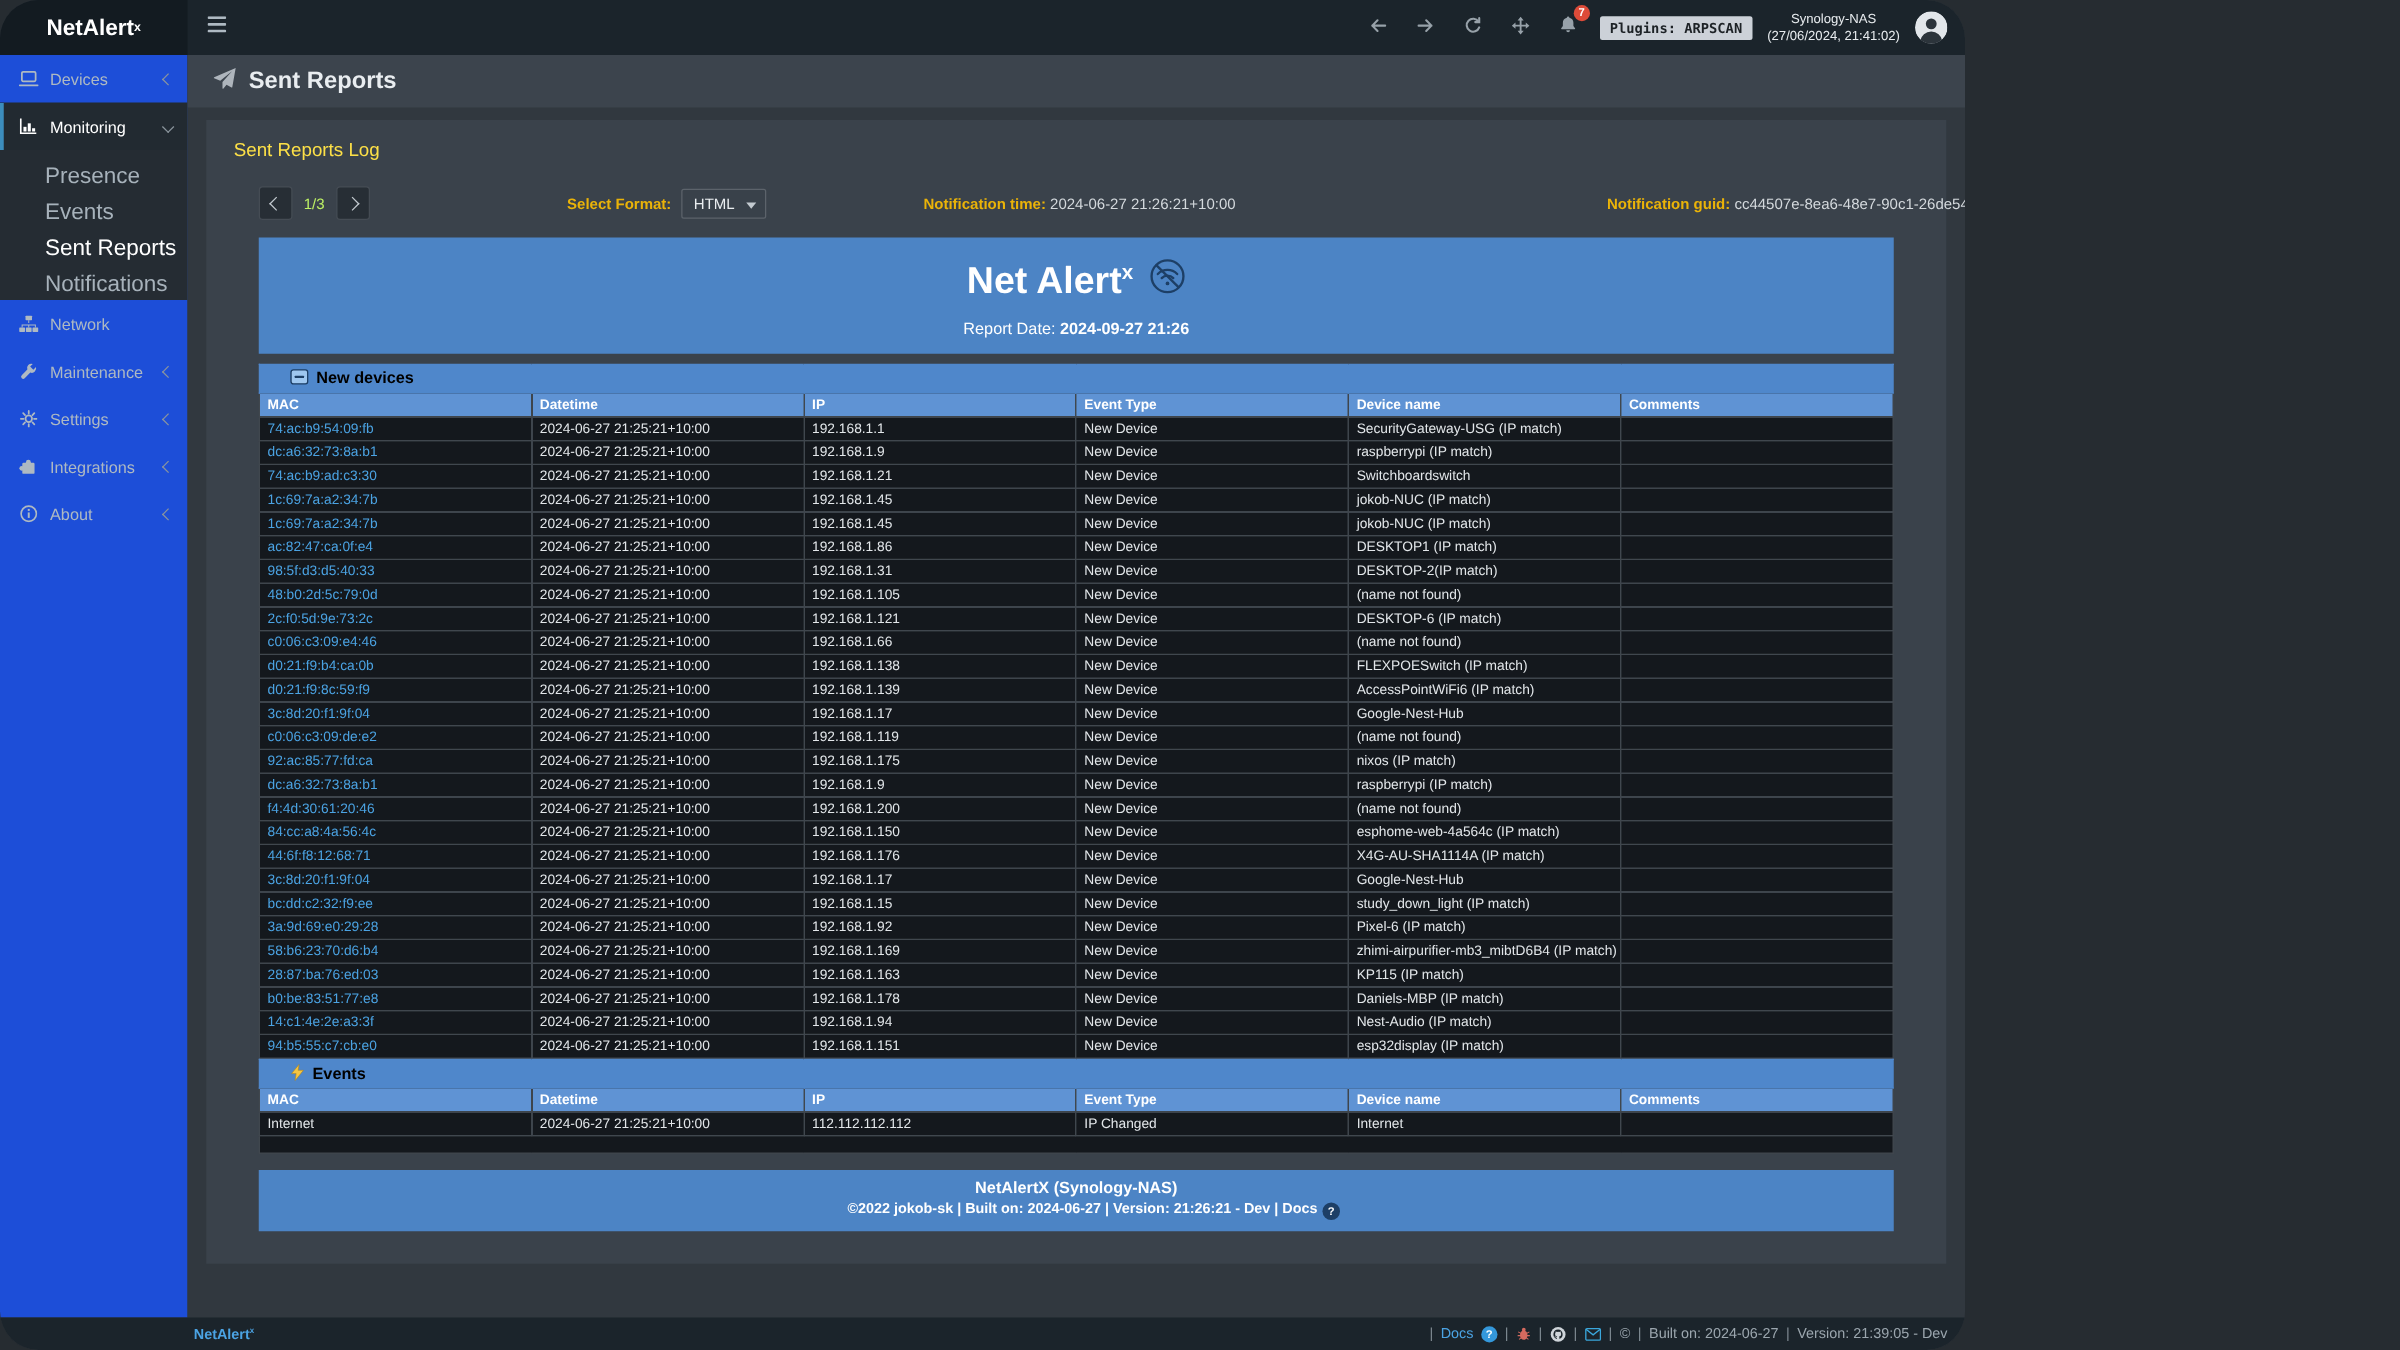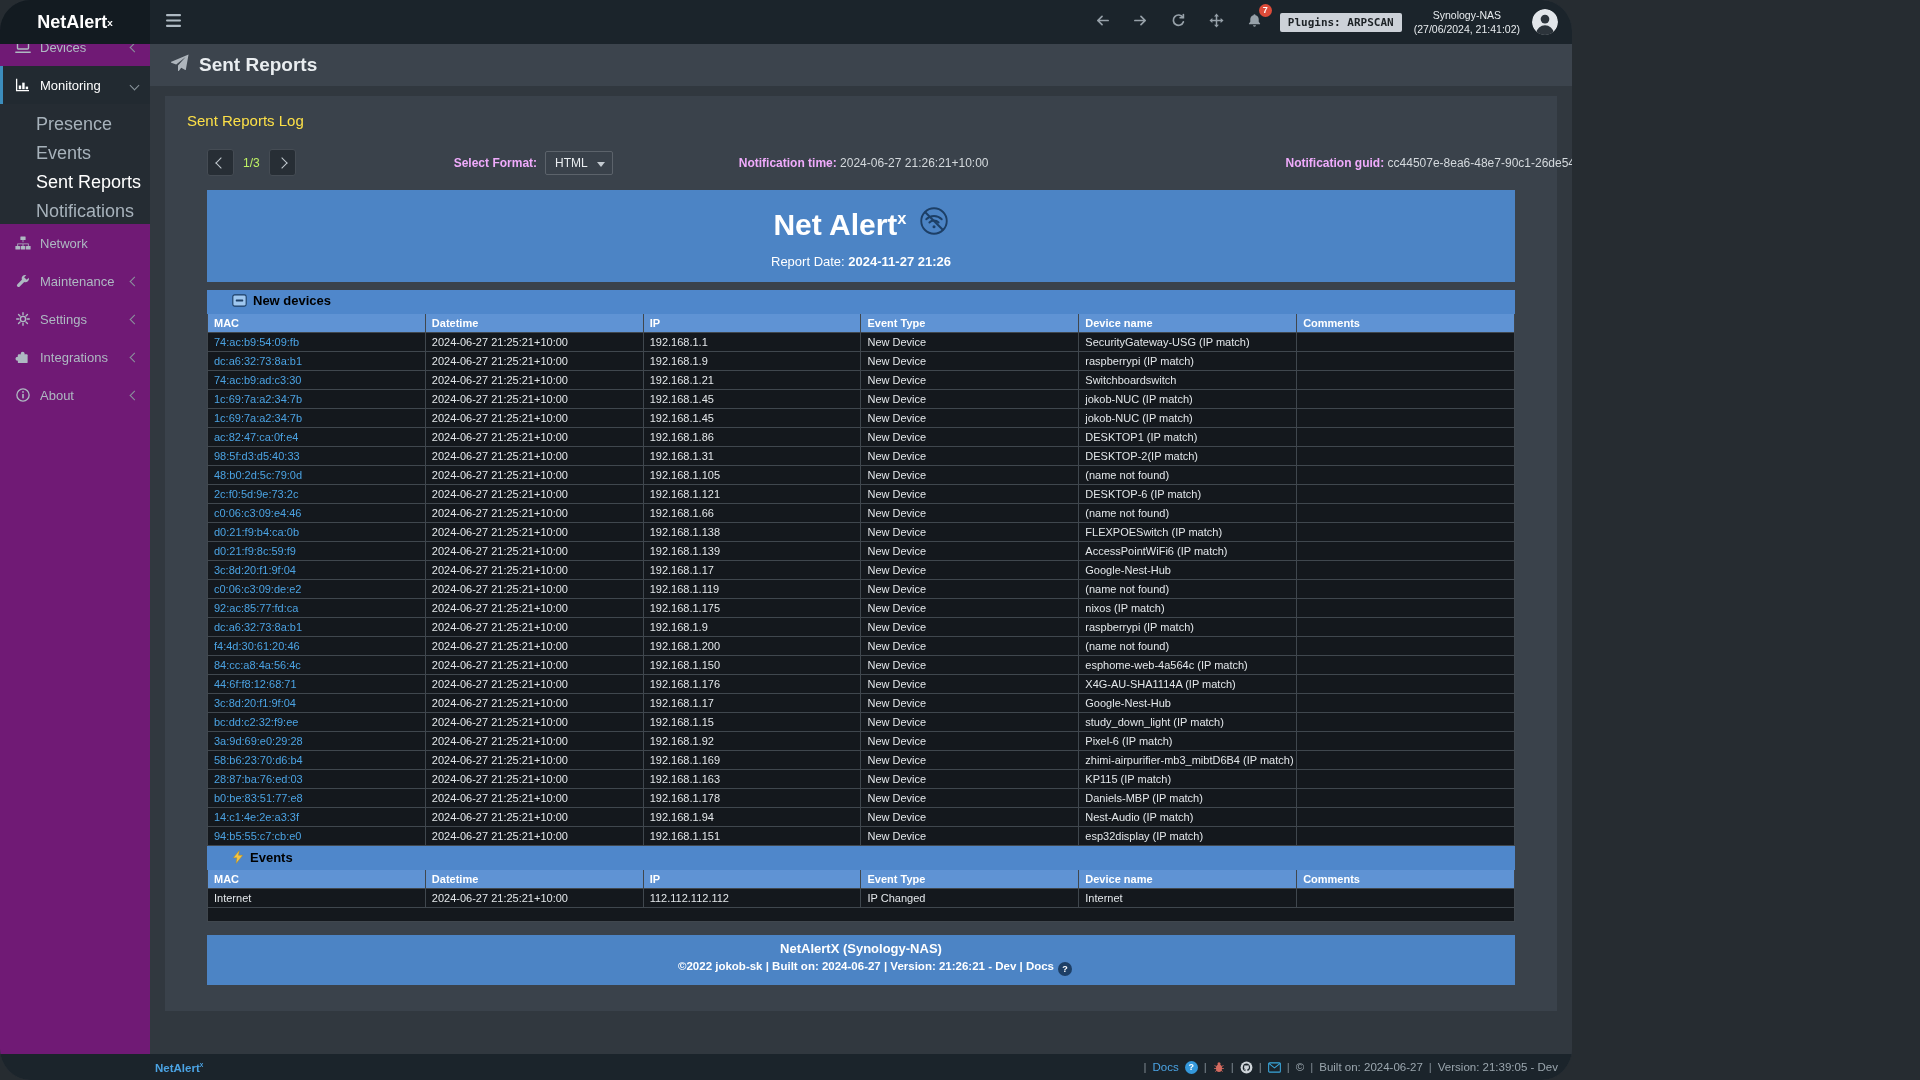--- a/index.html
+++ b/index.html
@@ -14,21 +14,21 @@
   .hamburger { width:46px; display:flex; align-items:center; justify-content:center; cursor:pointer; }
   .nav-right { margin-left:auto; display:flex; align-items:center; gap:12px; padding-right:14px; }
   .nav-icon-btn { width:26px; height:44px; display:flex; align-items:center; justify-content:center; background:transparent; border:none; cursor:pointer; }
   .bell-wrap { position:relative; width:26px; height:44px; display:flex; align-items:center; justify-content:center; cursor:pointer; }
   .badge { position:absolute; top:4px; right:-4px; background:#dd4b39; color:#fff; font-size:9px; line-height:1; padding:2px 4px; border-radius:8px; font-weight:bold; }
   .plugins-chip { background:#ccd1d8; color:#1d2226; font-family:"DejaVu Sans Mono", monospace; font-size:11px; font-weight:bold; padding:3px 8px; border-radius:2px; cursor:pointer; }
   .host { color:#e8ecef; font-size:10.5px; text-align:center; line-height:1.35; }
   .avatar { width:26px; height:26px; border-radius:50%; overflow:hidden; cursor:pointer; flex:none; }
 
   
-  .sidebar { position:absolute; top:28px; left:0; bottom:26px; width:150px; background:#701a75; }
+  .sidebar { position:absolute; top:44px; left:0; bottom:26px; width:150px; background:#1d4ed8; }
   .side-item { display:flex; align-items:center; height:38px; padding:0 12px 0 14px; color:#aeb9c2; font-size:13px; cursor:pointer; }
   .side-item .icon { width:17px; margin-right:9px; display:flex; justify-content:center; }
   .side-item.active { background:#222a31; color:#fff; box-shadow: inset 3px 0 0 #3c8dbc; }
   .submenu { background:#252c33; padding:2px 0; }
   .sub-item { display:flex; align-items:flex-end; height:29px; padding-left:36px; color:#a7b2bb; font-size:18px; cursor:pointer; }
   .sub-item.active { color:#ffffff; }
   .chev { width:7px; height:7px; border-right:1.6px solid #8b959d; border-bottom:1.6px solid #8b959d; display:inline-block; margin-left:auto; }
   .chev.left { transform:rotate(135deg); }
   .chev.down { transform:rotate(45deg); }
 
@@ -39,21 +39,21 @@
 
   .card { margin:10px 15px 0; background:#3a424b; padding:12px 20px 26px; min-height:880px; }
   .card-title { color:#fde047; font-size:15px; margin:4px 2px 20px; }
 
   .controls { display:flex; align-items:center; margin:4px 22px 14px; color:#dfe3e6; font-size:12px; white-space:nowrap; }
   .pager { display:flex; align-items:center; gap:9px; }
   .page-btn { width:27px; height:27px; background:#272e35; border:1px solid #454c54; border-radius:3px; display:flex; align-items:center; justify-content:center; cursor:pointer; }
   .page-btn .chev { margin:0; border-color:#c3cad0; width:8px; height:8px; }
   .page-indicator { color:#bef264; }
   .format-group { margin-left:158px; display:flex; align-items:center; gap:8px; }
-  .bold-label { font-weight:bold; color:#f0abfc; }
+  .bold-label { font-weight:bold; color:#eab308; }
   .select-box { position:relative; background:#39414a; border:1px solid #5c636b; color:#e9edf0; padding:4px 24px 4px 9px; border-radius:2px; cursor:pointer; font-size:12px; }
   .select-box .caret { position:absolute; right:7px; top:10px; width:0; height:0; border-left:4px solid transparent; border-right:4px solid transparent; border-top:5px solid #c3cad0; }
   .time-group { margin-left:126px; }
   .guid-group { margin-left:297px; }
   .value-text { color:#d4d9dd; }
 
   
   .report { margin:0 22px; }
   .report-header { background:#4c84c5; color:#fff; text-align:center; padding:16px 0 13px; margin-bottom:8px; }
   .report-title { font-size:30px; font-weight:bold; display:inline-flex; align-items:center; gap:12px;justify-content:flex-end; }
@@ -284,21 +284,21 @@
             <span><span>Net Alert</span><sup>x</sup></span>
             <span><svg width="30" height="30" viewBox="0 0 24 24" fill="none" stroke="#1d3f66" stroke-width="1.5" stroke-linecap="round">
                   <circle cx="12" cy="12" r="10.2"></circle>
                   <path d="M5.8 10.6 a8.6 8.6 0 0 1 12.4 0 M8.3 13.2 a5 5 0 0 1 7.4 0"></path>
                   <circle cx="12" cy="16.6" r="1.2" fill="#1d3f66" stroke="none"></circle>
                   <path d="M5 5 L19 19"></path>
                 </svg></span>
           </div>
           <div class="report-date">
             <span>Report Date:</span>
-            <b>2024-11-27 21:26</b>
+            <b>2024-09-27 21:26</b>
           </div>
         </div>
 
         <div>
             <table class="report-table">
               <tbody>
                 <tr class="section-row">
                   <td colspan="6"><span class="sec-icon"><svg width="15" height="13" viewBox="0 0 16 14">
                         <rect x="0.8" y="1" width="14.4" height="12" rx="2" fill="#9ec7f0" stroke="#1d3f66" stroke-width="1.2"></rect>
                         <rect x="4" y="6" width="8" height="2" rx="0.5" fill="#1d3f66"></rect>

